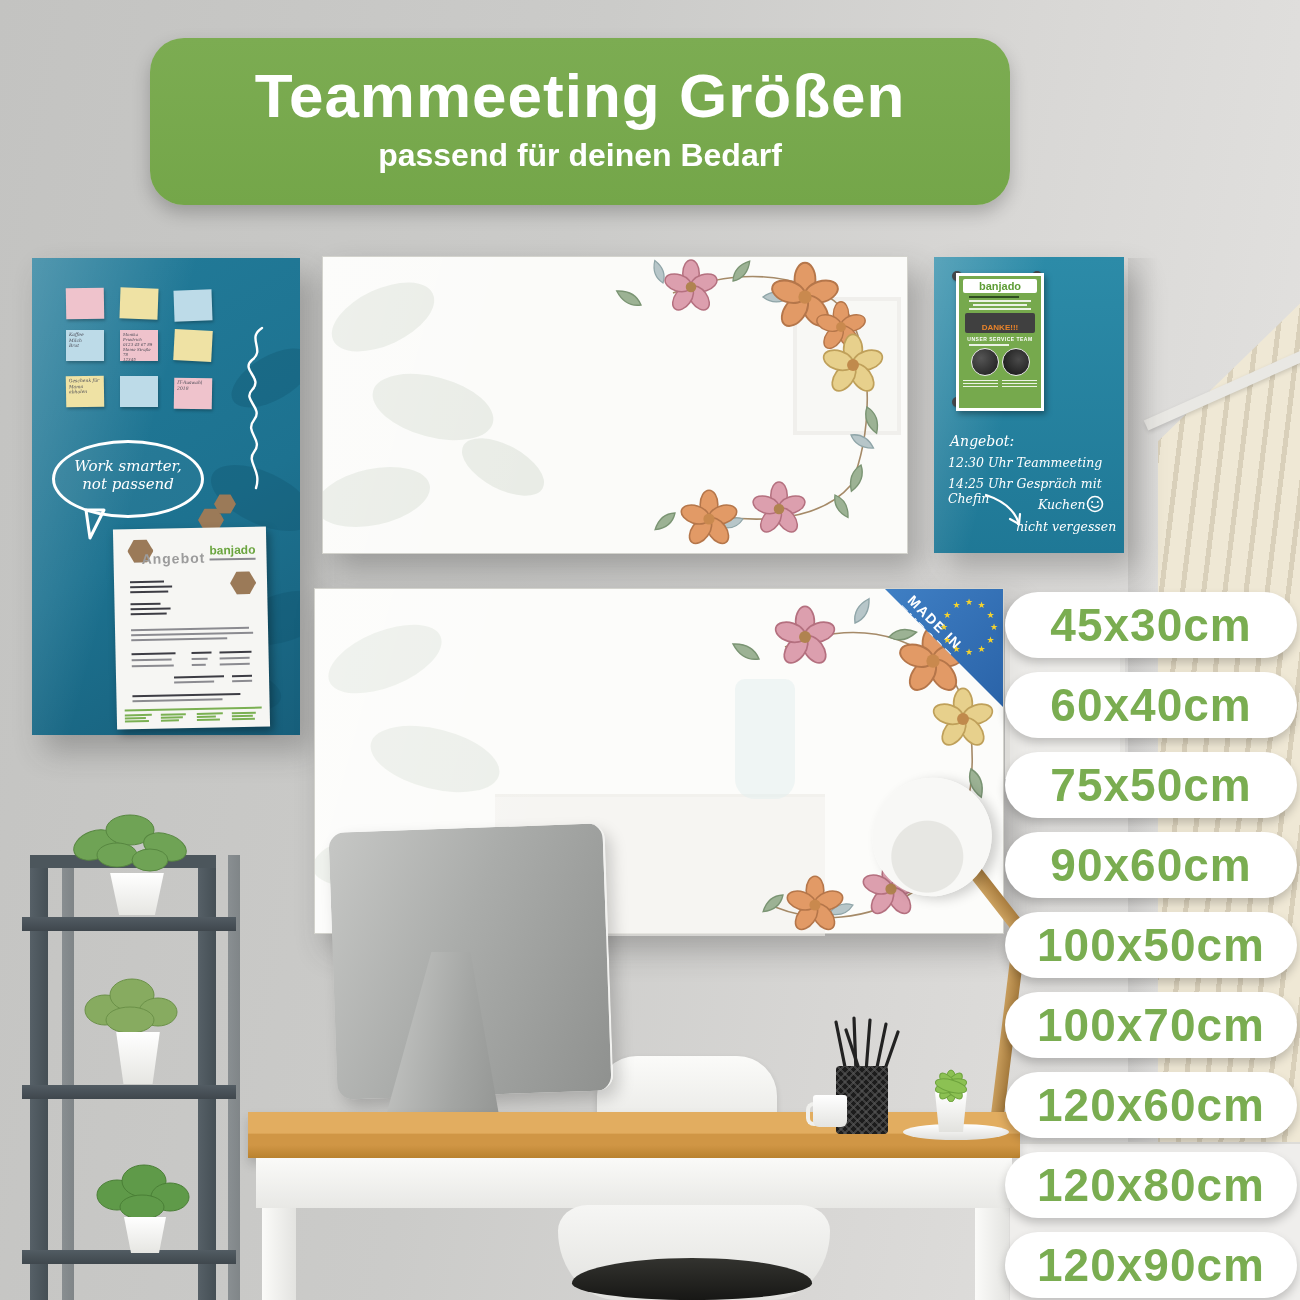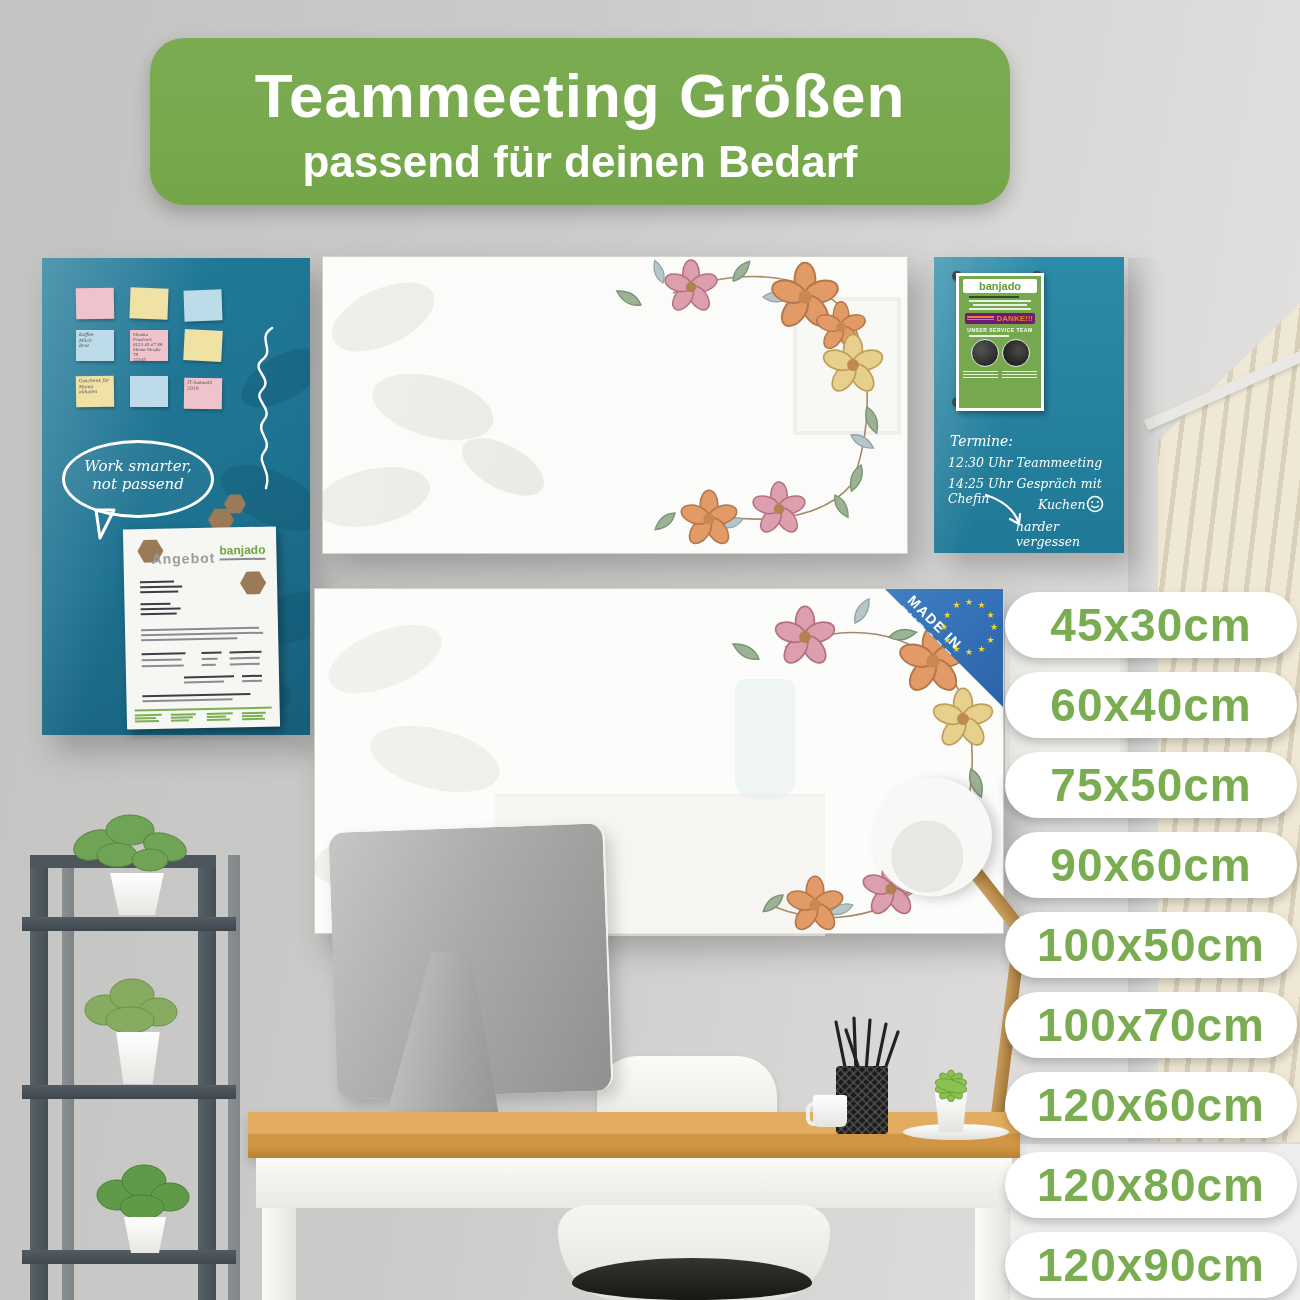--- a/index.html
+++ b/index.html
@@ -8,36 +8,36 @@
     background:linear-gradient(100deg,#c3c3c1 0%,#cbcbc9 40%,#d8d7d5 68%,#e5e4e2 100%);}
   .abs{position:absolute;}
   .pre{white-space:pre-line;}
   .hand{font-family:"DejaVu Serif",serif;font-style:italic;}
 
   
   .banner{left:150px;top:38px;width:860px;height:167px;border-radius:34px;
     background:linear-gradient(180deg,#7cac52,#74a649);
     box-shadow:0 8px 18px rgba(0,0,0,.22);text-align:center;color:#fff;}
   .banner .t1{margin-top:22px;font-size:62px;font-weight:bold;letter-spacing:1px;}
-  .banner .t2{margin-top:6px;font-size:44px;font-weight:600;text-align:center;}
+  .banner .t2{margin-top:6px;font-size:32px;font-weight:600;text-align:center;}
 
   
   .blinds{left:1158px;top:295px;width:142px;height:860px;
     clip-path:polygon(0 17%,100% 1%,100% 100%,0 100%);
     background:repeating-linear-gradient(97deg,#efe8d5 0 16px,#d9d0ba 16px 21px);}
   .blindframe{left:1146px;top:420px;width:210px;height:11px;background:#e9e8e4;
     transform:rotate(-24deg);transform-origin:left center;box-shadow:0 2px 4px rgba(0,0,0,.15);}
   .winband{left:1128px;top:258px;width:30px;height:900px;background:linear-gradient(90deg,rgba(0,0,0,.07),rgba(0,0,0,0));}
   .sill{left:1010px;top:1142px;width:290px;height:158px;background:#efeeec;border-top:2px solid #dddcd8;}
 
   
   .board{box-shadow:12px 16px 28px rgba(50,50,50,.30);}
   .glass-hi{left:0;top:0;width:100%;height:100%;
     background:linear-gradient(105deg,rgba(255,255,255,.22),rgba(255,255,255,0) 42%);}
-  .teal1{left:42px;top:258px;width:268px;height:477px;
+  .teal1{left:32px;top:258px;width:268px;height:477px;
     background:linear-gradient(150deg,#227b99,#1d7290 55%,#175f7b);}
   .white1{left:322px;top:256px;width:584px;height:296px;background:#fbfbf9;border:1px solid #d3d3cd;}
   .teal2{left:934px;top:257px;width:190px;height:296px;
     background:linear-gradient(180deg,#2c8ba8,#1f7896);}
   .white2{left:314px;top:588px;width:688px;height:344px;background:#fcfcfa;border:1px solid #d3d3cd;}
 
   
   .note{width:38px;height:31px;box-shadow:1px 2px 3px rgba(0,0,0,.25);
     font-family:"DejaVu Serif",serif;font-style:italic;font-size:4.5px;line-height:1.25;
     color:#4a4a55;padding:2px 3px;box-sizing:border-box;overflow:hidden;}
@@ -354,21 +354,21 @@
     <div class="abs magdot" style="left:98px;top:14px;"></div>
     <div class="abs magdot" style="left:18px;top:140px;"></div>
     <div class="abs magdot" style="left:98px;top:140px;"></div>
     <div class="abs flyer" style="left:22px;top:16px;width:82px;height:132px;">
       <div class="flyer-in">
         <div style="background:#fff;color:#5d9c35;font-weight:bold;font-size:11px;border-radius:2px;padding:1px 0;">banjado</div>
         <div class="fline" style="margin-top:3px;width:50px;background:#2f4d20;height:1.5px;"></div>
         <div class="fline"></div>
           <div class="fline" style="margin-left:10px;margin-right:10px;"></div>
           <div class="fline"></div>
-        <div style="background:#701a75;border-radius:2px;margin:3px 2px;padding:1px 2px;display:flex;align-items:center;gap:3px;">
+        <div style="background:#404040;border-radius:2px;margin:3px 2px;padding:1px 2px;display:flex;align-items:center;gap:3px;flex-direction:column;">
           <span style="flex:1;">
               <span style="display:block;height:1.5px;background:#e8832a;margin:1px 0;"></span>
               <span style="display:block;height:1.5px;background:#e8832a;margin:1px 0;"></span>
             </span>
           <span style="color:#e8832a;font-weight:bold;font-size:8px;">DANKE!!!</span>
         </div>
         <div style="color:#fff;font-weight:bold;font-size:5px;letter-spacing:.5px;">UNSER SERVICE TEAM</div>
         <div class="fline" style="width:40px;"></div>
         <div style="display:flex;justify-content:center;gap:3px;margin-top:2px;">
           <span style="width:26px;height:26px;border-radius:50%;background:radial-gradient(circle at 35% 35%,#555,#1a1a1a);display:inline-block;border:1px solid #e9e9e9;"></span>
@@ -381,35 +381,35 @@
               <span class="fline" style="margin:1.5px 0;height:1.3px;display:block;"></span>
             </span>
           <span style="flex:1">
               <span class="fline" style="margin:1.5px 0;height:1.3px;display:block;"></span>
               <span class="fline" style="margin:1.5px 0;height:1.3px;display:block;"></span>
               <span class="fline" style="margin:1.5px 0;height:1.3px;display:block;"></span>
             </span>
         </div>
       </div>
     </div>
-    <div class="hand abs" style="left:16px;top:176px;color:#fff;font-size:14px;">Termine:</div>
+    <div class="hand abs" style="left:16px;top:176px;color:#fff;font-size:14px;">Angebot:</div>
     <div class="hand abs" style="left:14px;top:198px;color:#fff;font-size:12.5px;">12:30 Uhr Teammeeting</div>
     <div class="hand abs" style="left:14px;top:219px;color:#fff;font-size:12.5px;">14:25 Uhr Gespräch mit Chefin</div>
     <svg class="abs" style="left:48px;top:236px;" width="46" height="36" viewBox="0 0 46 36">
       <path d="M4,2 C22,8 32,18 36,28" fill="none" stroke="#fff" stroke-width="2.2" stroke-linecap="round"></path>
       <path d="M28,26 L37,31 L38,21" fill="none" stroke="#fff" stroke-width="2.2" stroke-linecap="round" stroke-linejoin="round"></path>
     </svg>
     <div class="hand abs" style="left:98px;top:240px;color:#fff;font-size:12.5px;margin-left:6px;">Kuchen</div>
     <svg class="abs" style="left:152px;top:238px;" width="18" height="18" viewBox="0 0 18 18">
       <circle cx="9" cy="9" r="7.5" fill="none" stroke="#fff" stroke-width="1.6"></circle>
       <circle cx="6.2" cy="7" r="1" fill="#fff"></circle>
         <circle cx="11.8" cy="7" r="1" fill="#fff"></circle>
       <path d="M5.5,11 Q9,14 12.5,11" fill="none" stroke="#fff" stroke-width="1.4" stroke-linecap="round"></path>
     </svg>
-    <div class="hand abs" style="left:82px;top:262px;color:#fff;font-size:12.5px;">harder vergessen</div>
+    <div class="hand abs" style="left:82px;top:262px;color:#fff;font-size:12.5px;">nicht vergessen</div>
   </div>
 
   <div class="abs board white2">
     <svg class="abs" style="left:0;top:0;" width="240" height="344" viewBox="0 0 240 344" opacity="0.14">
       <g fill="#93a88c">
         <ellipse cx="70" cy="70" rx="60" ry="28" transform="rotate(-22 70 70)"></ellipse>
         <ellipse cx="120" cy="170" rx="66" ry="30" transform="rotate(14 120 170)"></ellipse>
         <ellipse cx="55" cy="270" rx="58" ry="26" transform="rotate(-10 55 270)"></ellipse>
       </g>
     </svg>

